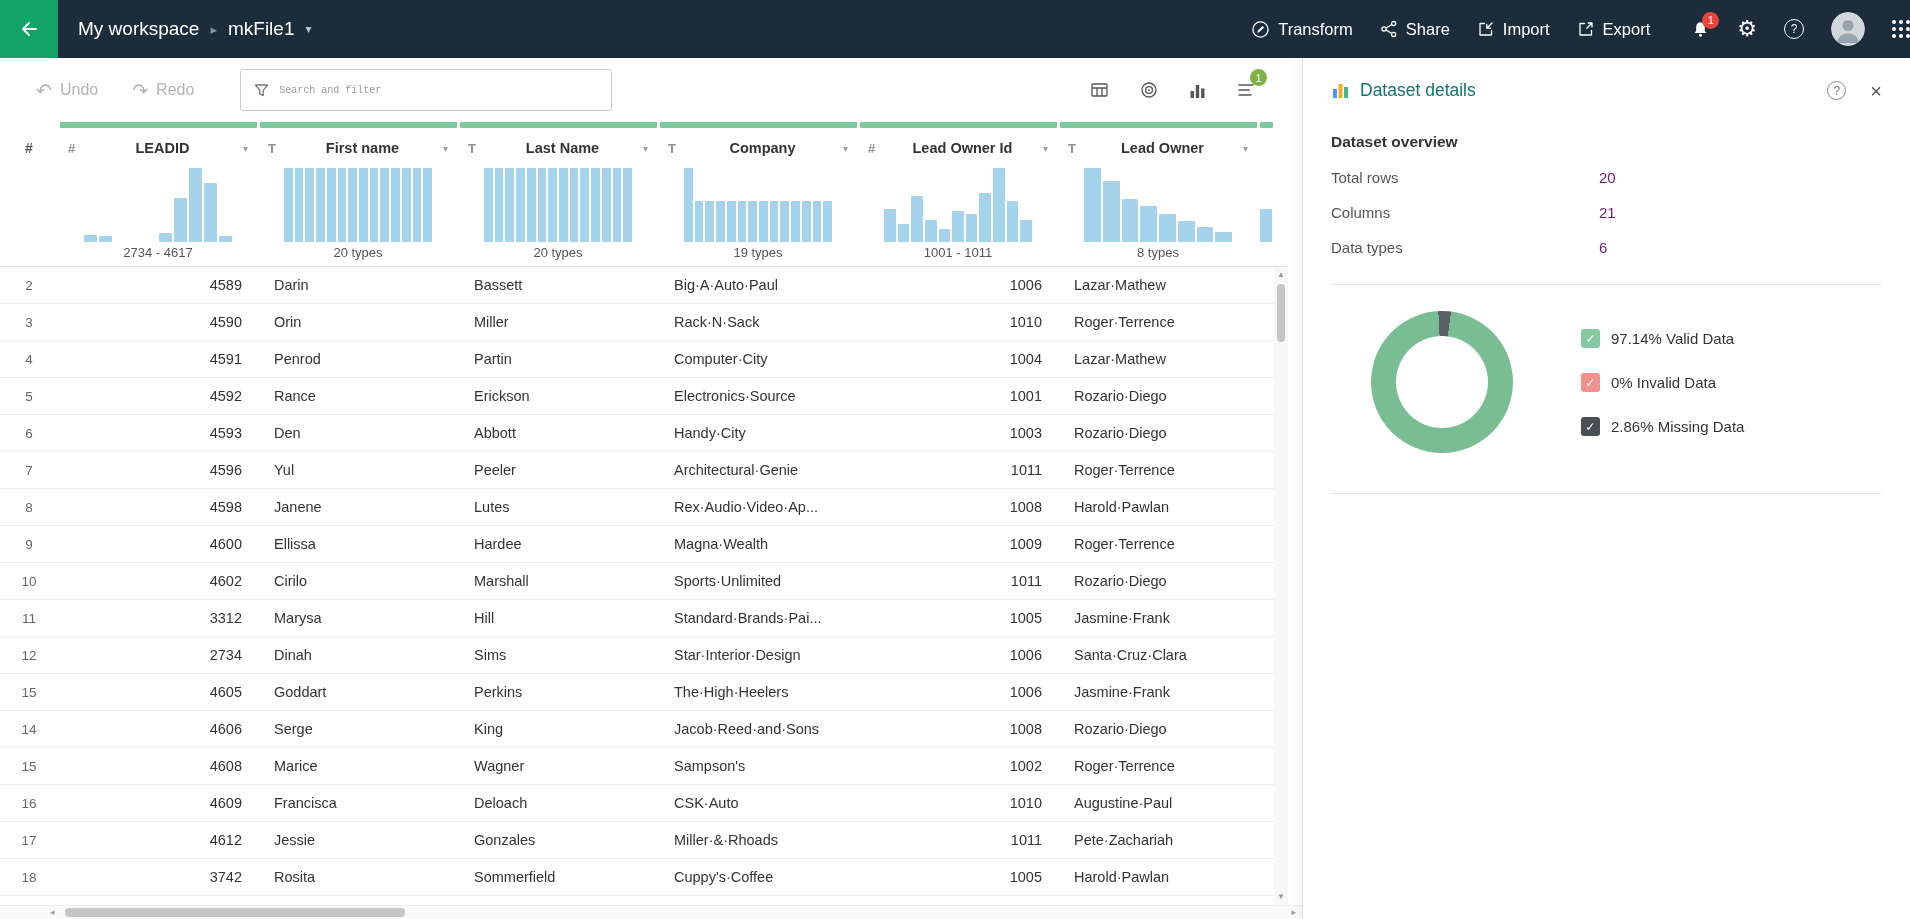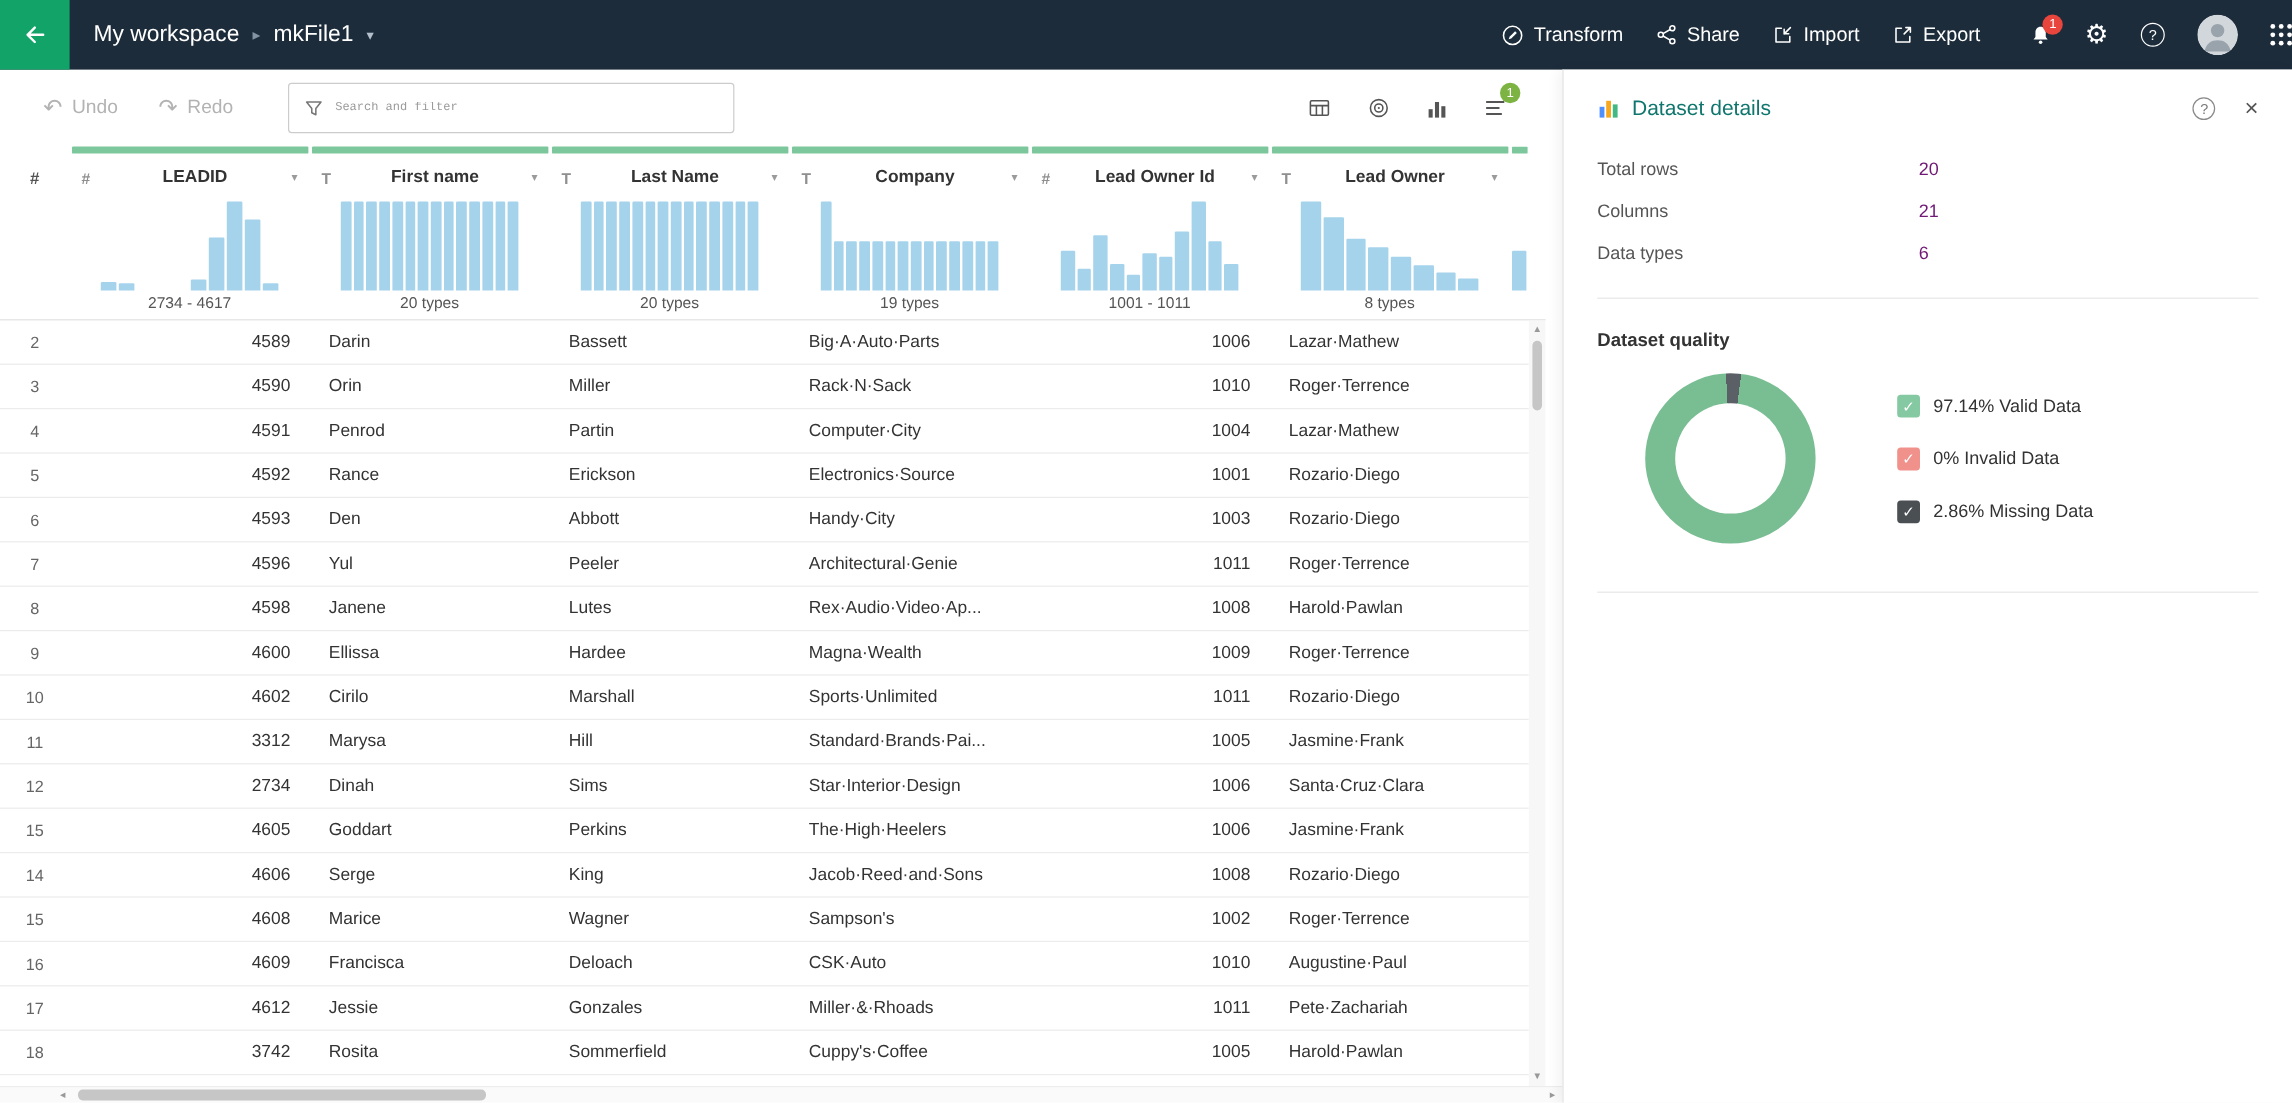--- a/index.html
+++ b/index.html
@@ -391,21 +391,21 @@
             <div class="summary"></div>
           </div>
         </div>
         <div class="grid-body-wrap">
           <div class="grid-body" id="rows-mount">
   <div class="trow">
     <div class="rownum-cell">2</div>
   <div class="cell c num">4589</div>
                 <div class="cell c">Darin</div>
                 <div class="cell c">Bassett</div>
-                <div class="cell c">Big·A·Auto·Parts</div>
+                <div class="cell c">Big·A·Auto·Paul</div>
                 <div class="cell c num">1006</div>
                 <div class="cell c">Lazar·Mathew</div>
               </div>
 
   <div class="trow">
     <div class="rownum-cell">3</div>
   <div class="cell c num">4590</div>
                 <div class="cell c">Orin</div>
                 <div class="cell c">Miller</div>
                 <div class="cell c">Rack·N·Sack</div>
@@ -584,38 +584,38 @@
             <rect x="2" y="8" width="4" height="9" fill="#4d90fe"></rect>
             <rect x="7.5" y="3" width="4" height="14" fill="#f6a821"></rect>
             <rect x="13" y="6" width="4" height="11" fill="#42b883"></rect>
           </svg>
         <span class="panel-title">Dataset details</span>
         <span class="ph-spacer"></span>
         <span class="panel-help">?</span>
         <span class="panel-close">×</span>
       </div>
       <div class="panel-body">
+        <h3>Dataset overview</h3>
         <div id="overview-mount">
   <div class="ov-row">
     <span class="ov-label">Total rows</span>
     <span class="ov-value">20</span>
   </div>
 
   <div class="ov-row">
     <span class="ov-label">Columns</span>
     <span class="ov-value">21</span>
   </div>
 
   <div class="ov-row">
     <span class="ov-label">Data types</span>
     <span class="ov-value">6</span>
   </div>
 </div>
         <hr>
-        <h3>Dataset quality</h3>
         <div class="quality-flex">
           <div class="donut" style="background: conic-gradient(from -3deg, rgb(91, 96, 102) 0deg, rgb(91, 96, 102) 10.296deg, rgb(121, 189, 146) 10.296deg, rgb(121, 189, 146) 360deg);"></div>
           <div class="legend" id="legend-mount">
   <div class="legend-item">
     <span class="lcheck" style="background: rgb(133, 201, 162);">✓</span>
     <span class="llabel">97.14% Valid Data</span>
   </div>
 
   <div class="legend-item">
     <span class="lcheck" style="background: rgb(240, 145, 139);">✓</span>

